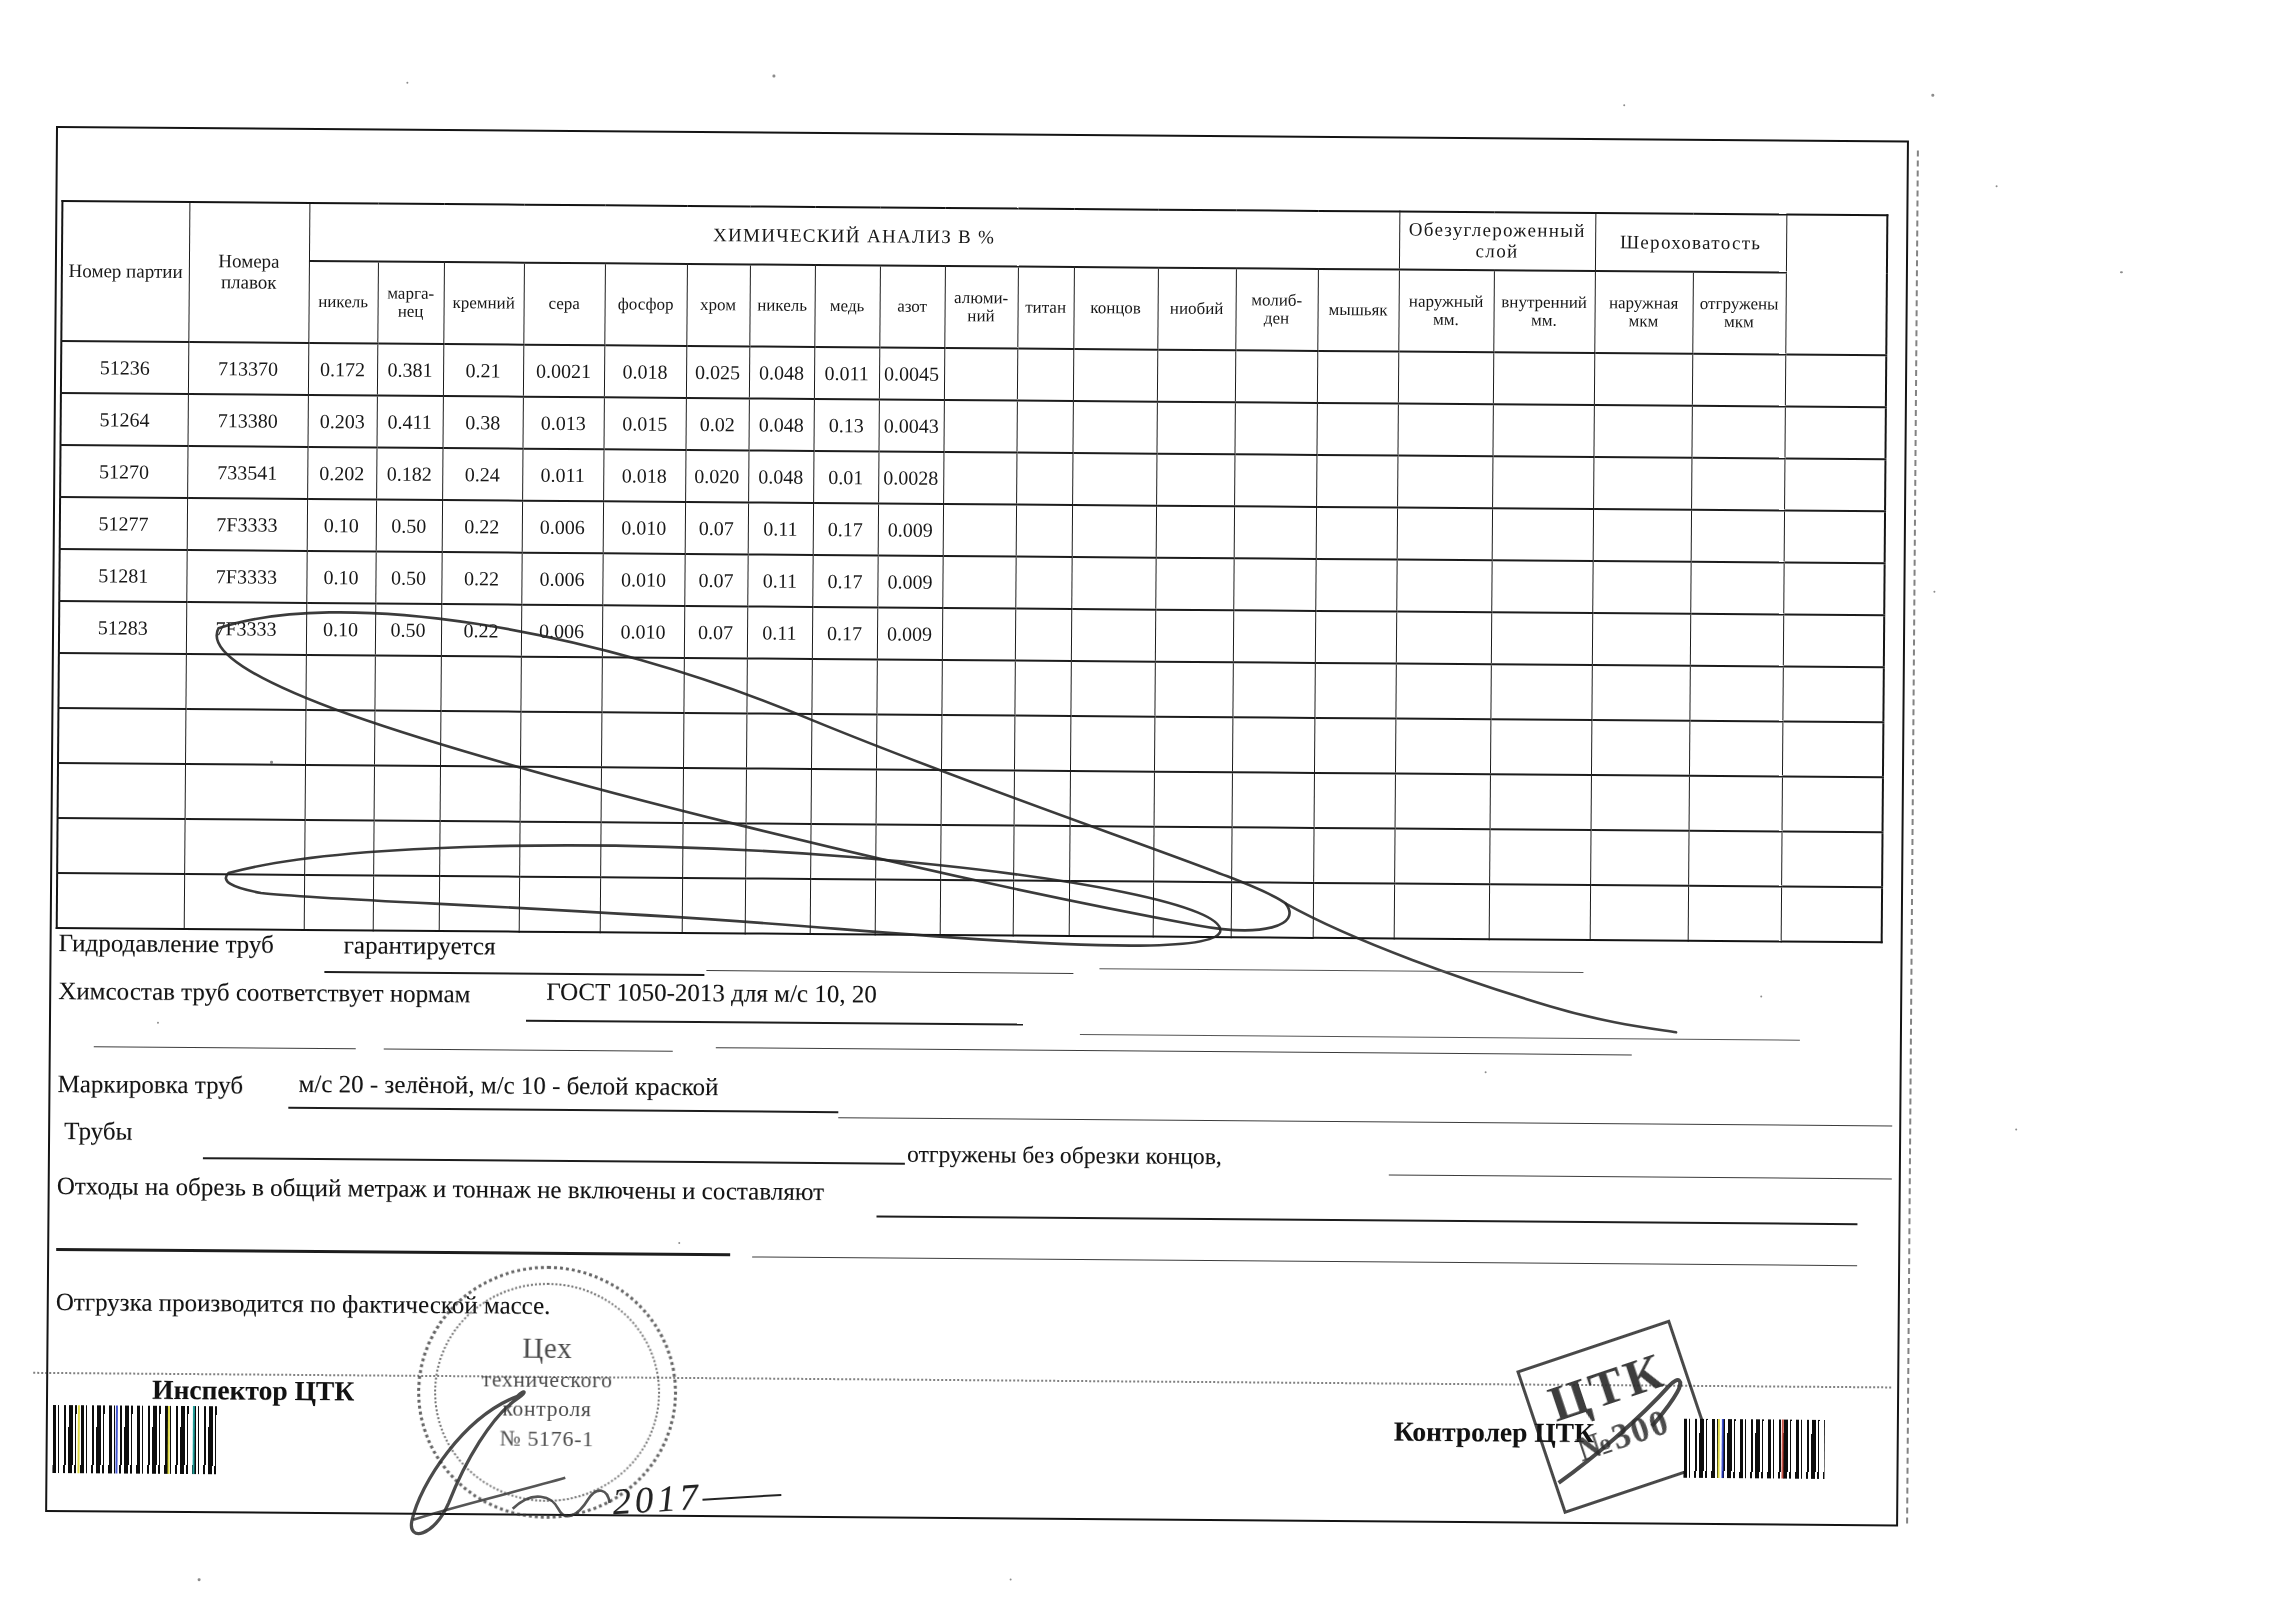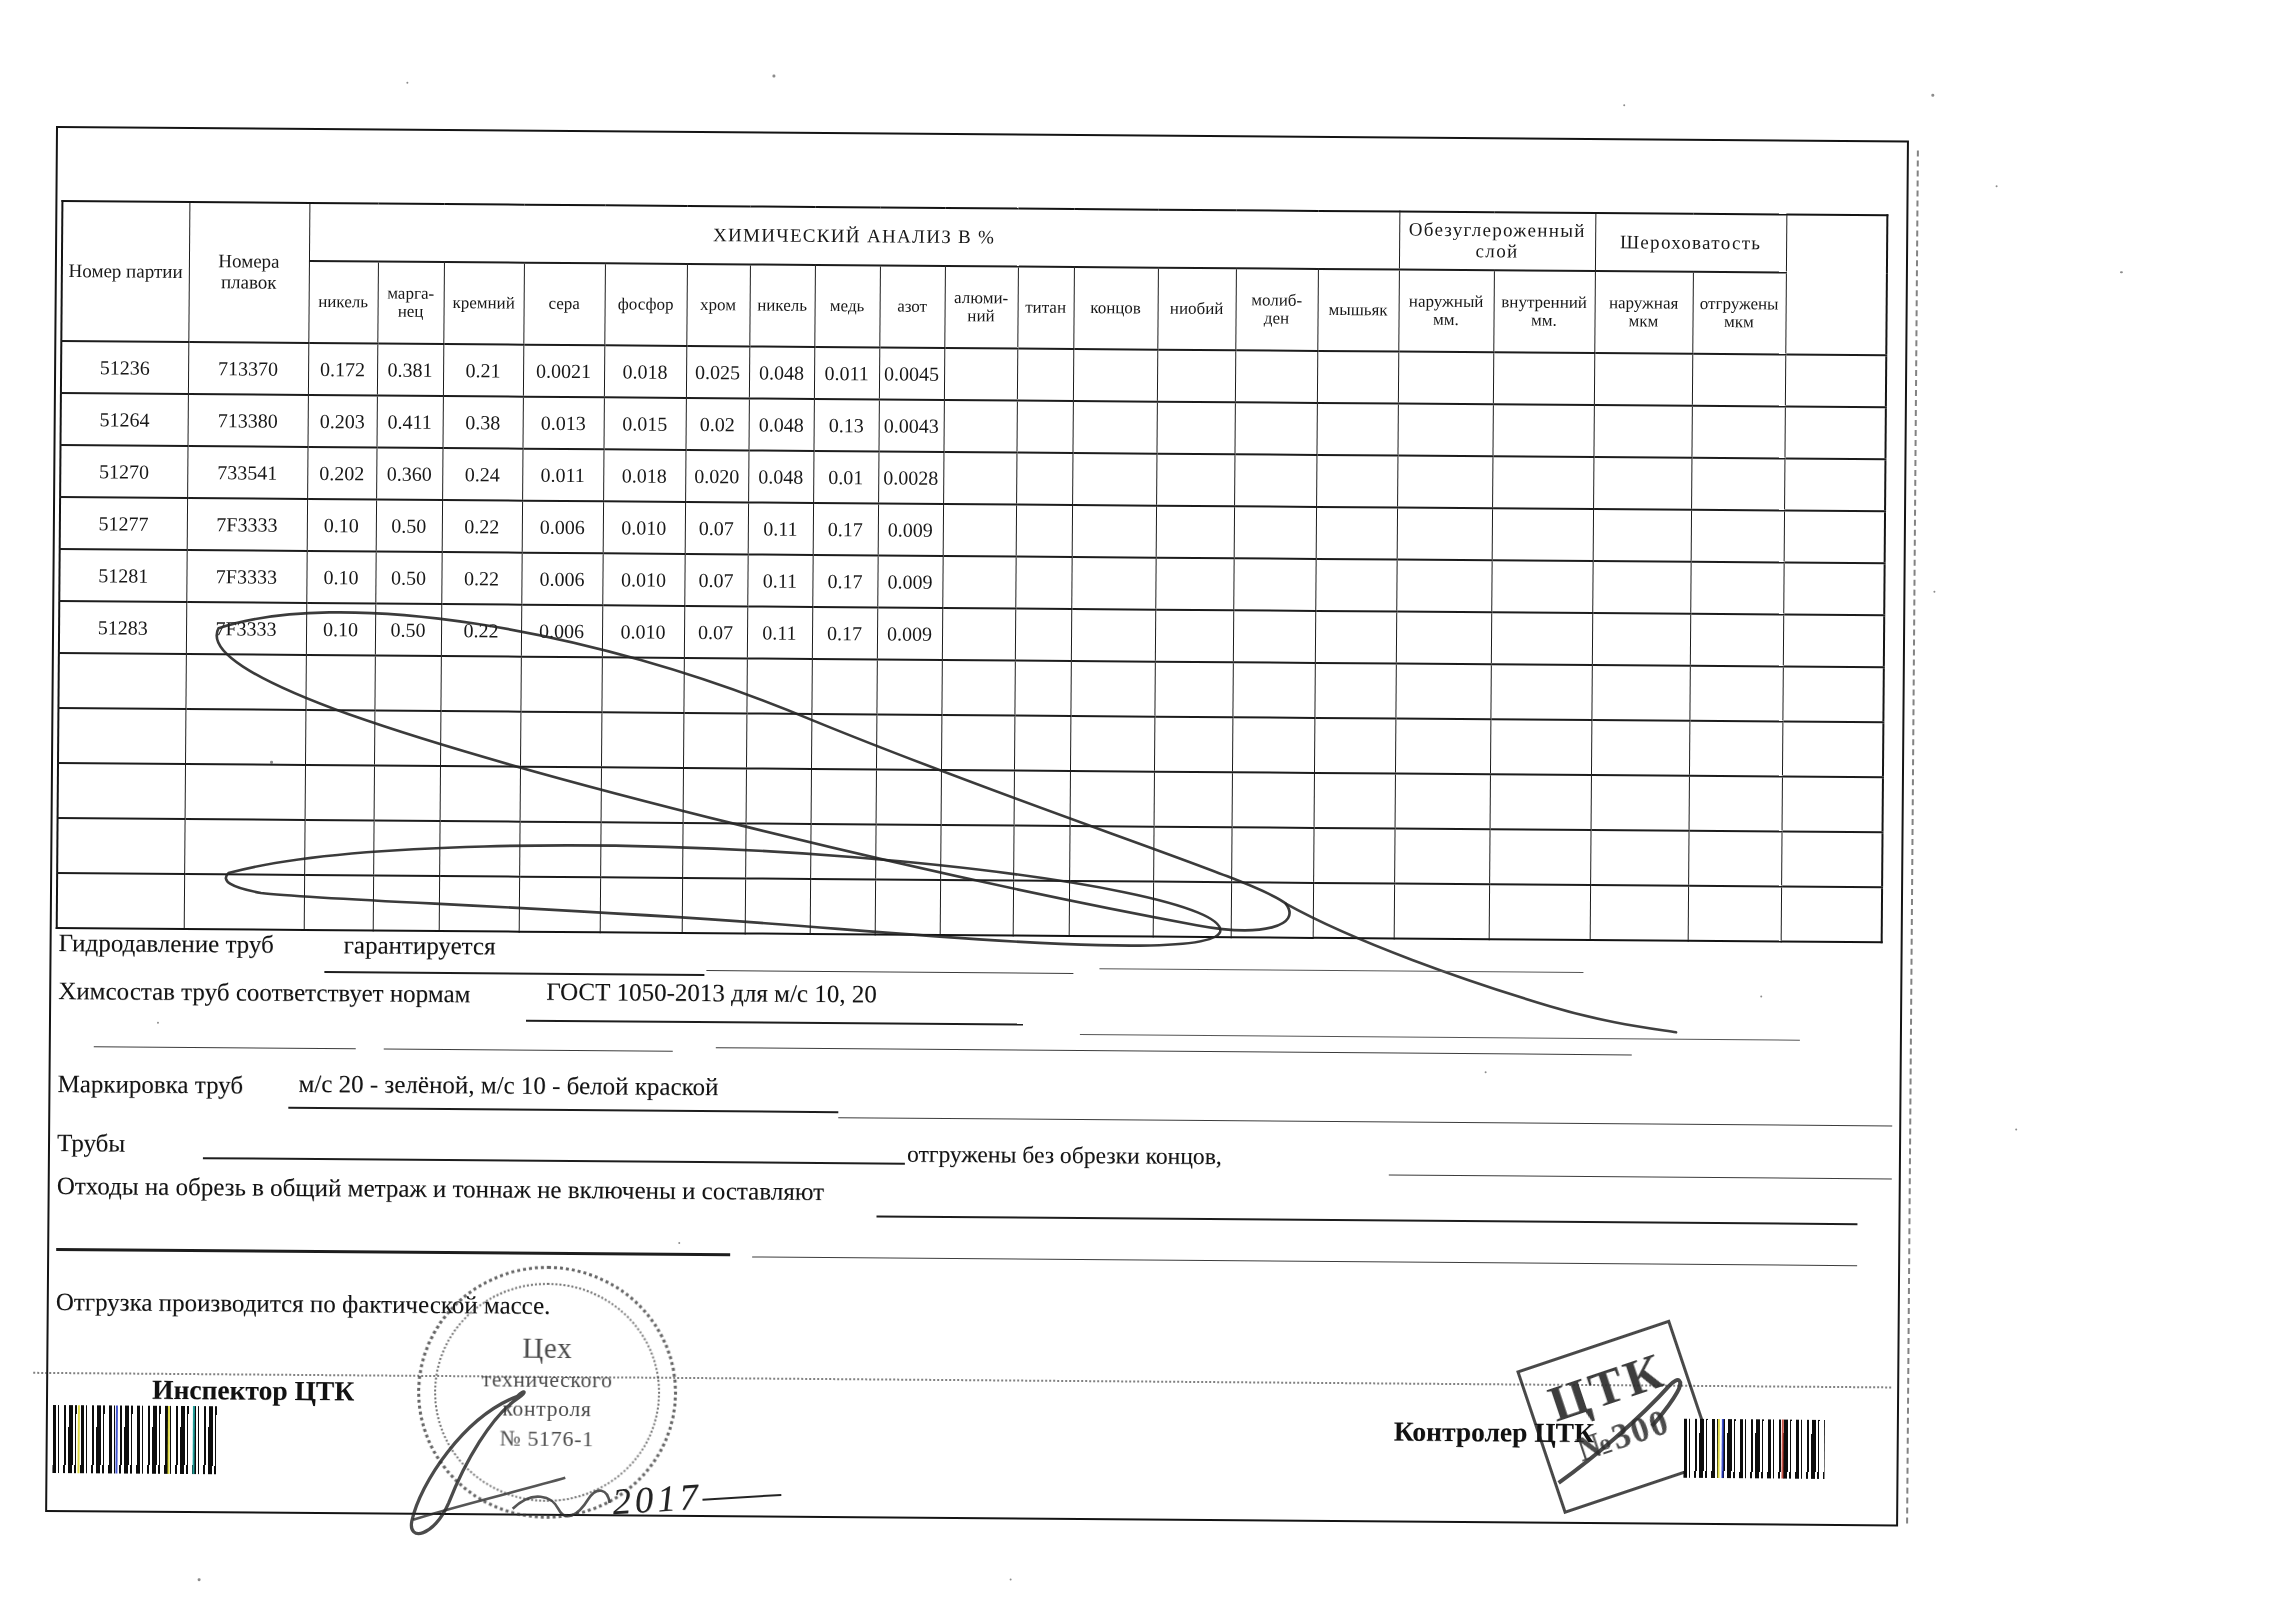--- a/index.html
+++ b/index.html
@@ -185,21 +185,21 @@
             <td></td>
             <td></td>
             <td></td>
             <td></td>
             <td></td>
           </tr>
           <tr>
             <td>51270</td>
             <td>733541</td>
             <td>0.202</td>
-            <td>0.360</td>
+            <td>0.182</td>
             <td>0.24</td>
             <td>0.011</td>
             <td>0.018</td>
             <td>0.020</td>
             <td>0.048</td>
             <td>0.01</td>
             <td>0.0028</td>
             <td></td>
             <td></td>
             <td></td>
@@ -440,21 +440,21 @@
 
     <div class="rule thin" style="left:101px;top:1046px;width:262px;"></div>
     <div class="rule thin" style="left:391px;top:1046px;width:289px;"></div>
     <div class="rule thin" style="left:723px;top:1042px;width:916px;"></div>
 
     <span class="note-label ink" style="left:65px;top:1070px;">Маркировка труб</span>
     <span class="note-value ink" style="left:306px;top:1068px;">м/с 20 - зелёной, м/с 10 - белой краской</span>
     <div class="rule" style="left:296px;top:1105px;width:550px;"></div>
     <div class="rule thin" style="left:846px;top:1111px;width:1054px;"></div>
 
-    <span class="note-label ink" style="left:65px;top:1117px;margin-top:12px;">Трубы</span>
+    <span class="note-label ink" style="left:72px;top:1117px;">Трубы</span>
     <div class="rule" style="left:211px;top:1156px;width:702px;"></div>
     <span class="note-value ink" style="left:915px;top:1134px;font-size:23.6px;">отгружены без обрезки концов,</span>
     <div class="rule thin" style="left:1397px;top:1164px;width:503px;"></div>
 
     <span class="note-label ink" style="left:65px;top:1172px;">Отходы на обрезь в общий метраж и тоннаж не включены и составляют</span>
     <div class="rule" style="left:885px;top:1209px;width:981px;"></div>
 
     <div class="rule" style="left:65px;top:1248px;width:674px;height:2.6px;"></div>
     <div class="rule thin" style="left:761px;top:1251px;width:1105px;"></div>
 

